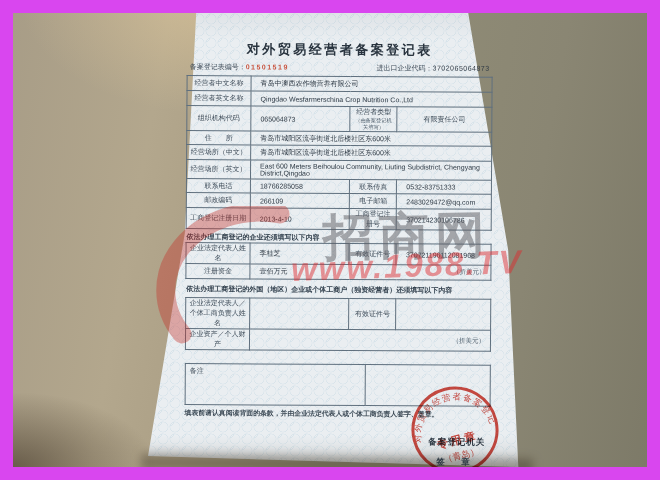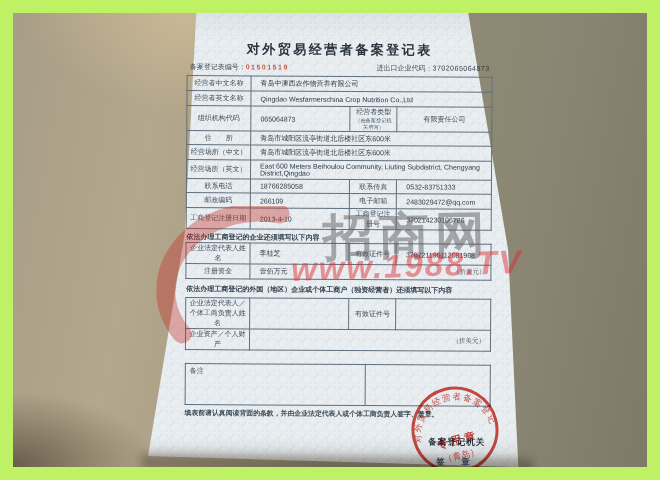--- a/index.html
+++ b/index.html
@@ -1,18 +1,18 @@
 <!DOCTYPE html>
 <html><head>
 <meta charset="utf-8">
 <style>
   html,body{margin:0;padding:0;}
   body{width:660px;height:480px;overflow:hidden;background:#ffffff;
        font-family:"Liberation Sans","DejaVu Sans",sans-serif;}
-  .frame{position:relative;width:660px;height:480px;background:#bef264;}
+  .frame{position:relative;width:660px;height:480px;background:#d946ef;}
   .photo{position:absolute;left:13px;top:13px;width:634px;height:454px;overflow:hidden;
     background:
       radial-gradient(ellipse 46% 38% at 33% -4%, rgba(232,206,158,.55), rgba(232,206,158,0) 70%),
       radial-gradient(ellipse 30% 22% at 0% 100%, rgba(48,36,22,.55), rgba(48,36,22,0) 75%),
       linear-gradient(100deg,#a89d87 0%,#b3a78d 22%,#aca086 34%,#908c76 55%,#8a8673 78%,#7d7a68 100%);}
   
   .paper{position:absolute;left:0;top:0;width:634px;height:454px;
     clip-path:polygon(28.9% 0%,71.8% 0%,78.1% 52.2%,79.7% 100%,21.3% 97.6%,27.1% 48.5%);
     background-color:#eaeef1;
     background-image:

